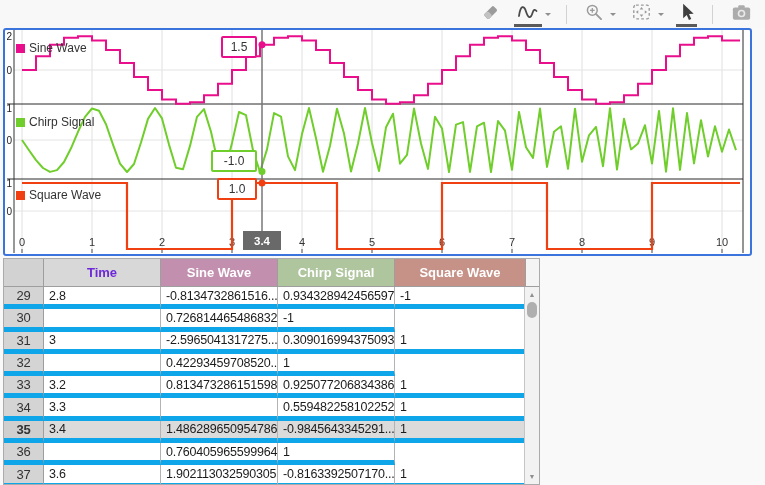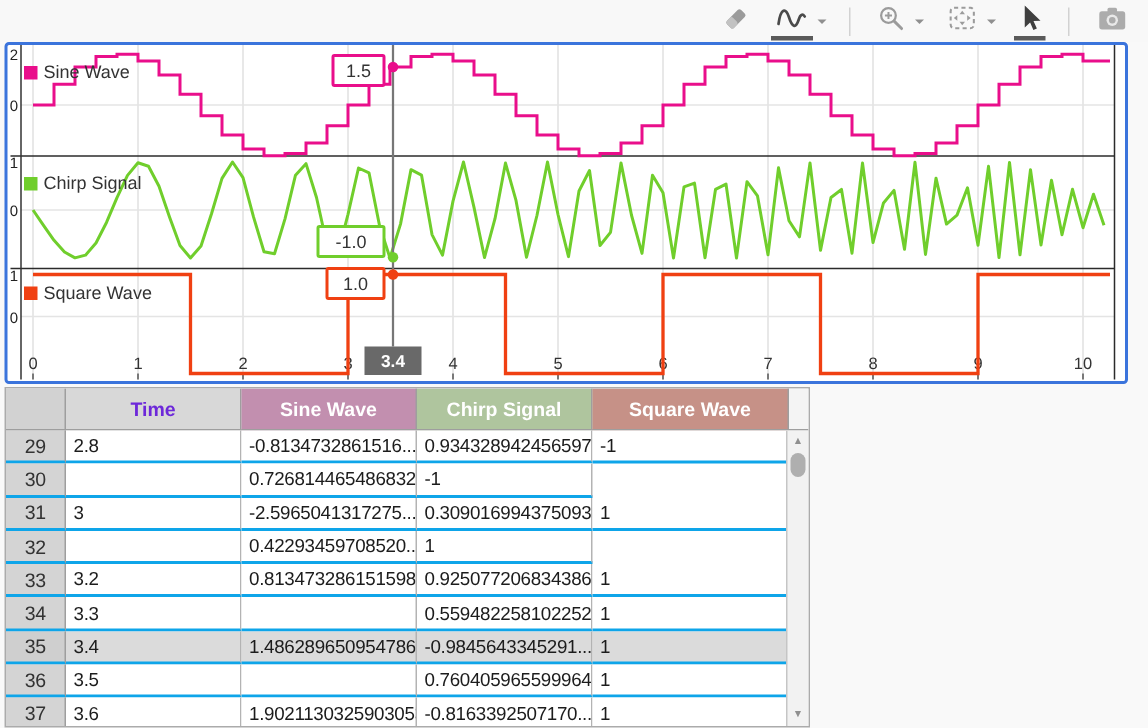--- a/index.html
+++ b/index.html
@@ -18,24 +18,24 @@
   #plot-svg{display:block;}
 
   
   .data-table{position:absolute;left:3px;top:258px;width:537px;height:227px;background:#fff;border:1px solid #ABABAB;box-sizing:border-box;overflow:hidden;}
   .thead{display:grid;grid-template-columns:40px 117px 117px 117px 131px 1fr;height:28px;}
   .th{box-sizing:border-box;border-right:1px solid #9E9E9E;border-bottom:1px solid #9E9E9E;display:flex;align-items:center;justify-content:center;font-size:13px;font-weight:bold;color:#fff;}
   .th.corner{background:#D2D2D2;}
   .th.time{color:#6d28d9;}
   .th.sbpad{background:#F4F4F4;border-right:none;}
   .trow{display:grid;grid-template-columns:40px 117px 117px 117px 131px;height:22.3px;box-sizing:border-box;}
-  .cell{box-sizing:border-box;border-right:1px solid #B3B3B3;border-bottom:2px solid #0ea5e9;font-size:12.5px;color:#1c1c1c;display:flex;align-items:center;padding-left:5px;white-space:nowrap;overflow:hidden;letter-spacing:-0.2px;background:#fff;}
+  .cell{box-sizing:border-box;border-right:1px solid #B3B3B3;border-bottom:5px solid #0ea5e9;font-size:12.5px;color:#1c1c1c;display:flex;align-items:center;padding-left:5px;white-space:nowrap;overflow:hidden;letter-spacing:-0.2px;background:#fff;}
   .cell.rn{background:#D4D4D4;border-right:1px solid #9E9E9E;justify-content:center;padding-left:0;color:#333;font-size:13px;}
   .trow.hl .cell{background:#DBDBDB;}
-  .trow.hl .cell.rn{background:#CFCFCF;}
+  .trow.hl .cell.rn{background:#CFCFCF;font-weight:bold;}
 
   
   .vscroll{position:absolute;right:0;top:28px;bottom:0;width:15px;background:#F2F2F2;border-left:1px solid #C5C5C5;box-sizing:border-box;}
   .sb-arrow{position:absolute;left:0;right:0;height:13px;font-size:7px;color:#8f8f8f;display:flex;align-items:center;justify-content:center;cursor:pointer;}
   .sb-arrow.up{top:1px;} .sb-arrow.down{bottom:1px;}
   .sb-thumb{position:absolute;left:2px;right:2px;top:15px;height:16px;background:#AFAFAF;border-radius:7px;cursor:pointer;}
 </style>
 </head>
 <body>
 
@@ -220,21 +220,20 @@
       </div>
       <div class="trow hl">
         <div class="cell rn">35</div>
         <div class="cell">3.4</div>
         <div class="cell">1.486289650954786</div>
         <div class="cell">-0.9845643345291...</div>
         <div class="cell">1</div>
       </div>
       <div class="trow">
         <div class="cell rn">36</div>
-        <div class="cell">3.5</div>
         <div class="cell"></div>
         <div class="cell">0.7604059655999648</div>
         <div class="cell">1</div>
       </div>
       <div class="trow">
         <div class="cell rn">37</div>
         <div class="cell">3.6</div>
         <div class="cell">1.9021130325903053</div>
         <div class="cell">-0.8163392507170...</div>
         <div class="cell">1</div>

